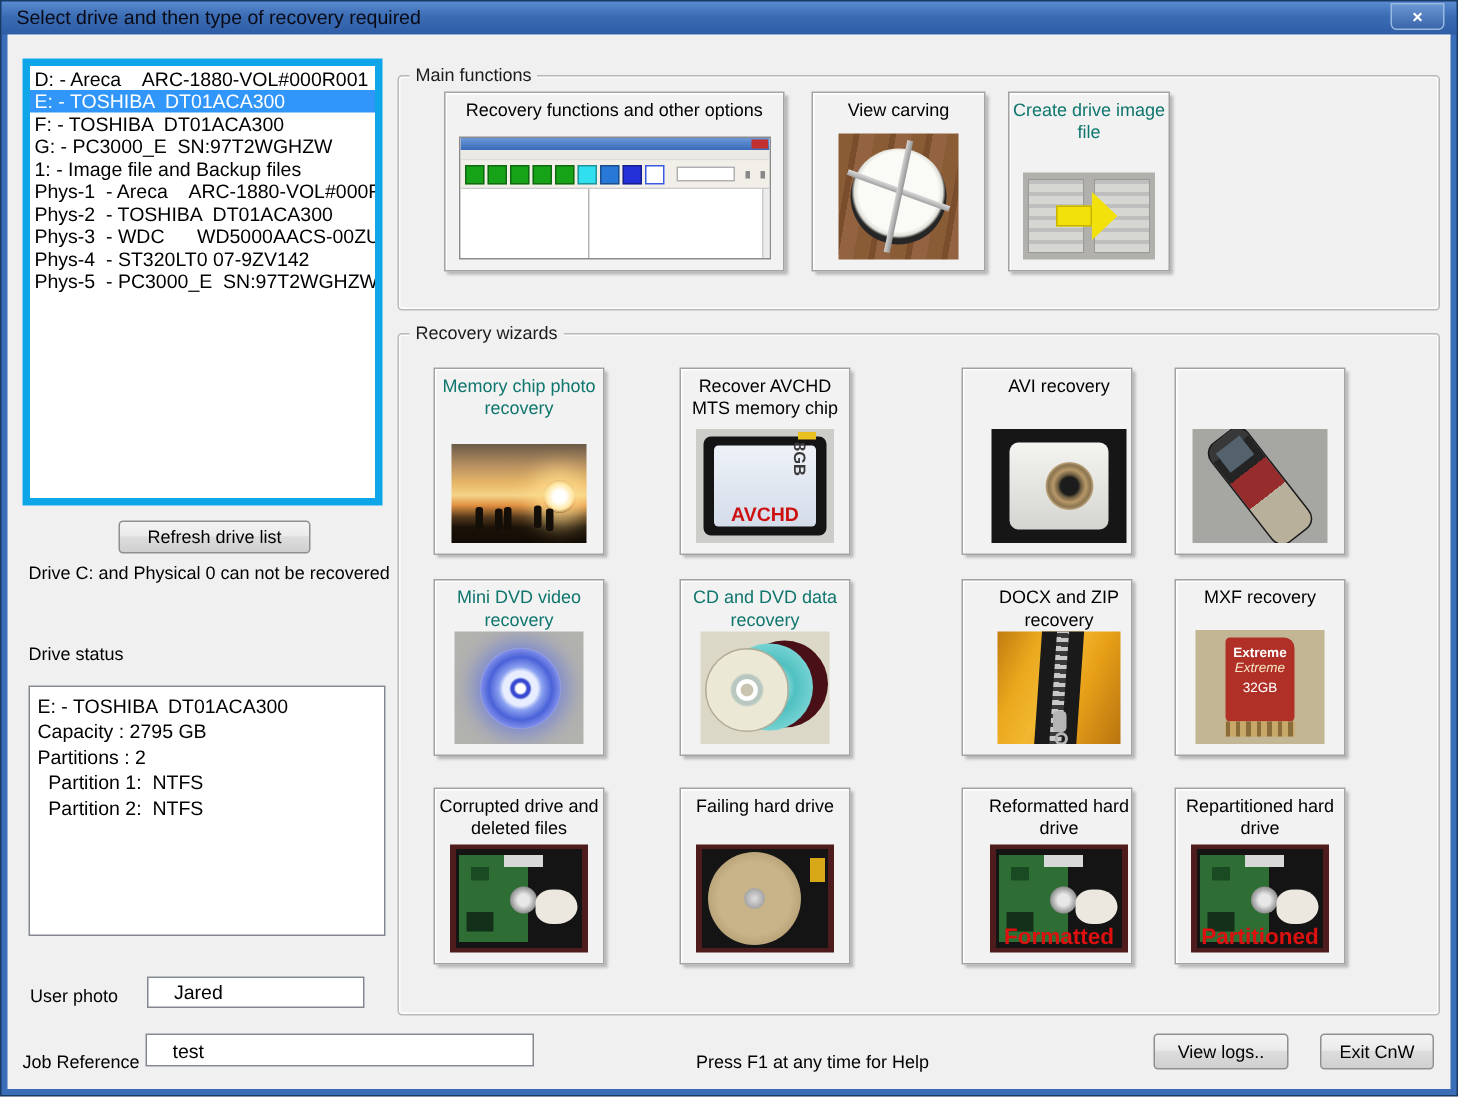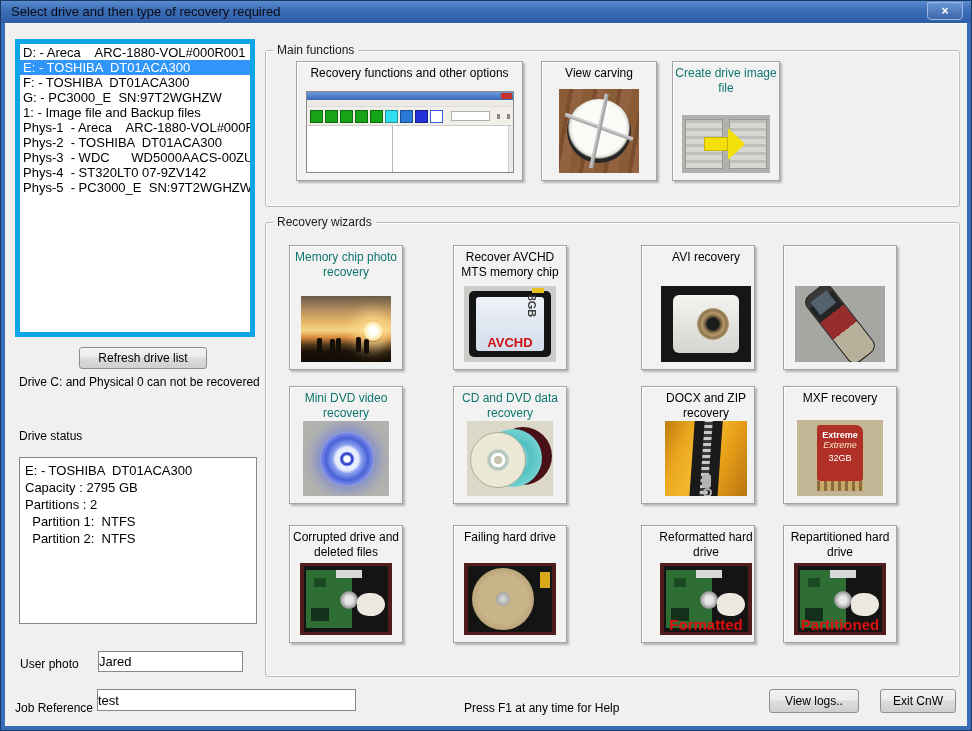--- a/index.html
+++ b/index.html
@@ -37,21 +37,21 @@
   #drive-status-label { left:14px; top:406px; }
 
   .status-box { position:absolute; left:14px; top:434px; width:238px; height:167px;
                 background:#fff; border:1px solid #828790; font-size:13px; padding:4px 5px; }
   .status-line { white-space:pre; line-height:17px; color:#000; }
 
   .field-label { position:absolute; font-size:12px; color:#000; }
   #user-name-label { left:15px; top:634px; }
   #job-ref-label { left:10px; top:678px; }
   .text-input { position:absolute; border:1px solid #828790; background:#fff; font-size:13px;
-                padding:1px 0; font-family:"Liberation Sans",sans-serif; }
+                padding:1px 17px; font-family:"Liberation Sans",sans-serif; }
   #user-name-input { left:93px; top:628px; width:145px; height:21px; }
   #job-ref-input { left:92px; top:666px; width:259px; height:22px; }
 
   
   .groupbox { position:absolute; border:1px solid #b9b9b9; border-radius:3px;
               box-shadow: inset 0 0 0 1px #fdfdfd; }
   #main-functions-group { left:260px; top:27px; width:695px; height:157px; }
   #recovery-wizards-group { left:260px; top:199px; width:695px; height:455px; }
   .group-label { position:absolute; top:-8px; left:7px; background:#f0f0f0;
                  padding:0 4px; font-size:12px; color:#1a1a1a; }

